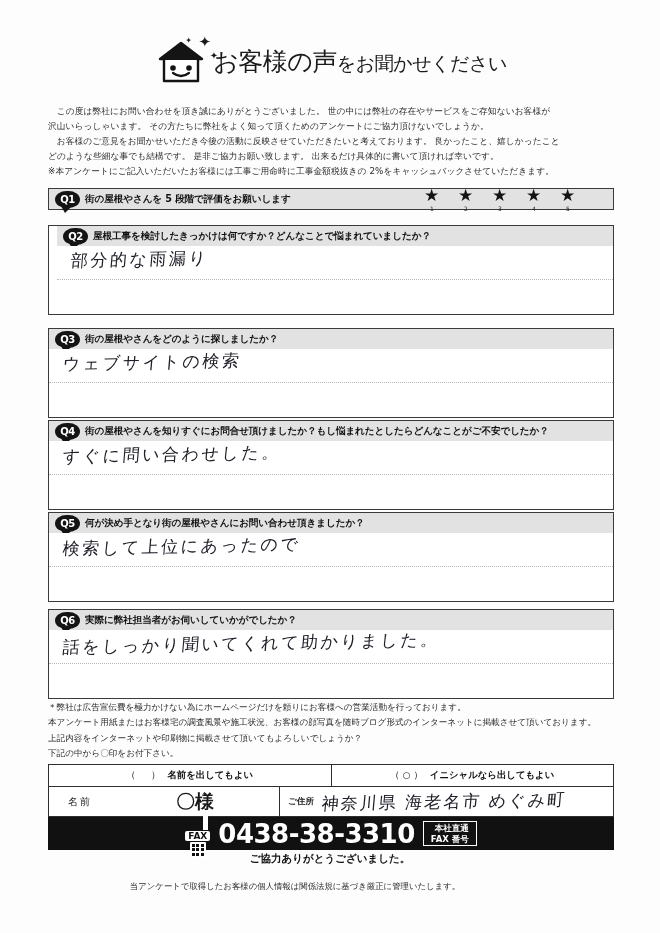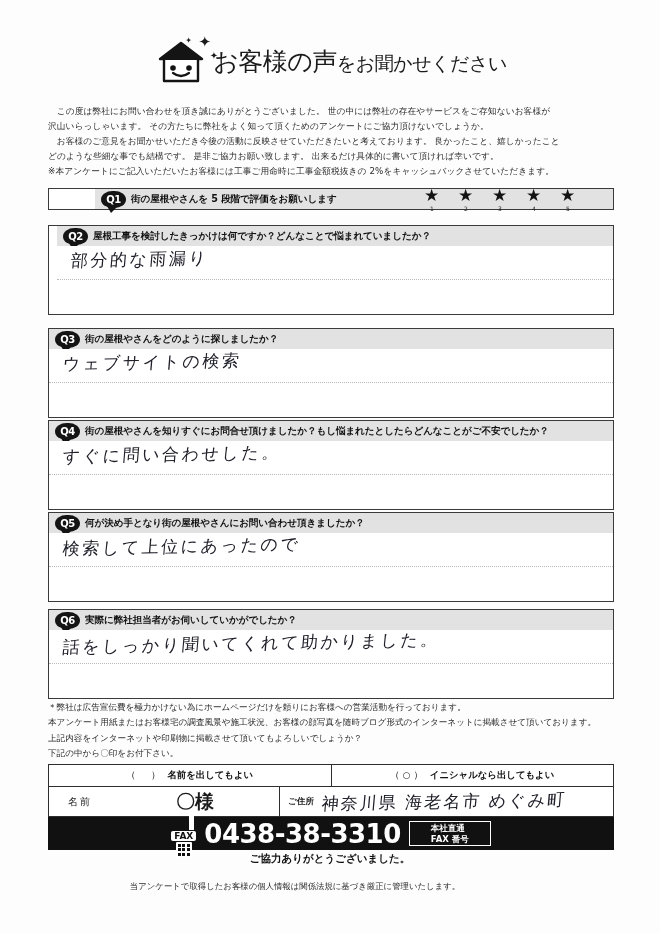--- a/index.html
+++ b/index.html
@@ -358,22 +358,22 @@
     font-weight: bold;
     letter-spacing: -0.5px;
     font-family: "DejaVu Sans", "Liberation Sans", sans-serif;
   }
   .fax-tag {
     border: 1.5px solid #ffffff;
     color: #ffffff;
     font-size: 8.5px;
     font-weight: bold;
     line-height: 1.22;
-    padding: 1px 21px;
-    text-align: left;
+    padding: 1px 7px;
+    text-align: right;
   }
 
   
   .thanks {
     position: absolute;
     left: 0;
     top: 852px;
     width: 660px;
     text-align: center;
     font-size: 10.5px;
@@ -426,21 +426,21 @@
   </div>
 
   <div class="intro">
     <p class="indent">この度は弊社にお問い合わせを頂き誠にありがとうございました。 世の中には弊社の存在やサービスをご存知ないお客様が</p>
     <p>沢山いらっしゃいます。 その方たちに弊社をよく知って頂くためのアンケートにご協力頂けないでしょうか。</p>
     <p class="indent">お客様のご意見をお聞かせいただき今後の活動に反映させていただきたいと考えております。 良かったこと、嬉しかったこと</p>
     <p>どのような些細な事でも結構です。 是非ご協力お願い致します。 出来るだけ具体的に書いて頂ければ幸いです。</p>
     <p>※本アンケートにご記入いただいたお客様には工事ご用命時に工事金額税抜きの 2%をキャッシュバックさせていただきます。</p>
   </div>
 
-  <div class="qblock" style="top:188px;padding-left:46px;">
+  <div class="qblock" style="top:188px;">
     <div class="qhead">
       <div class="qbadge">
         <span>Q1</span>
       </div>
       <div class="qtext">街の屋根やさんを 5 段階で評価をお願いします</div>
       <div class="stars">
         <div class="star-item">
           <span class="star-glyph">★</span>
           <span class="star-num">1</span>
         </div>

